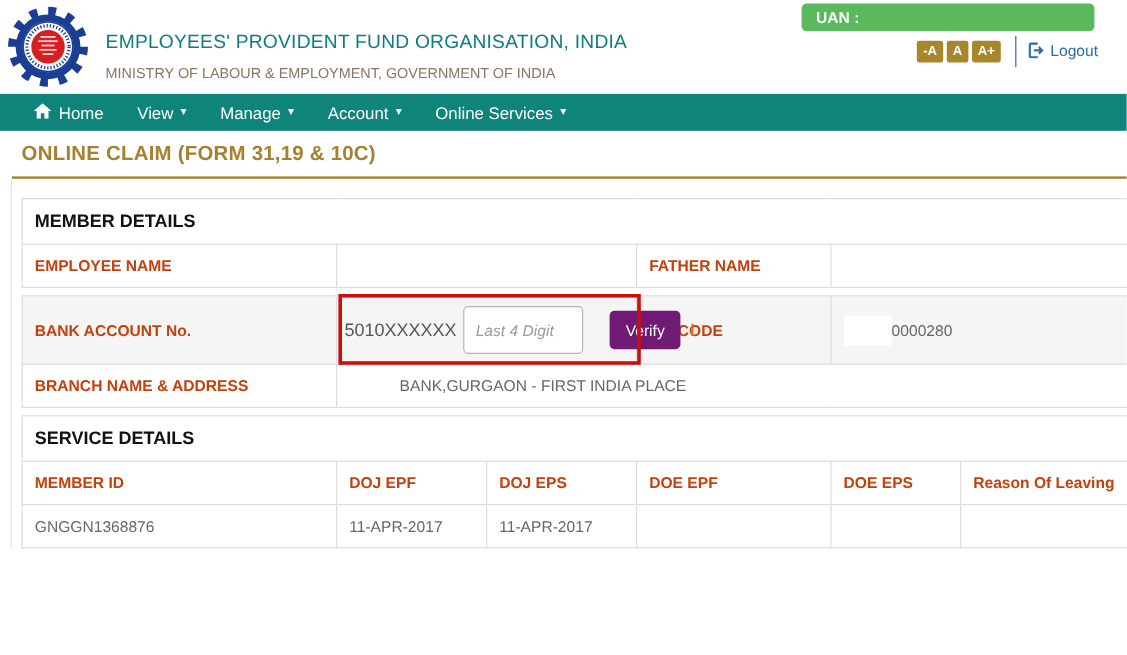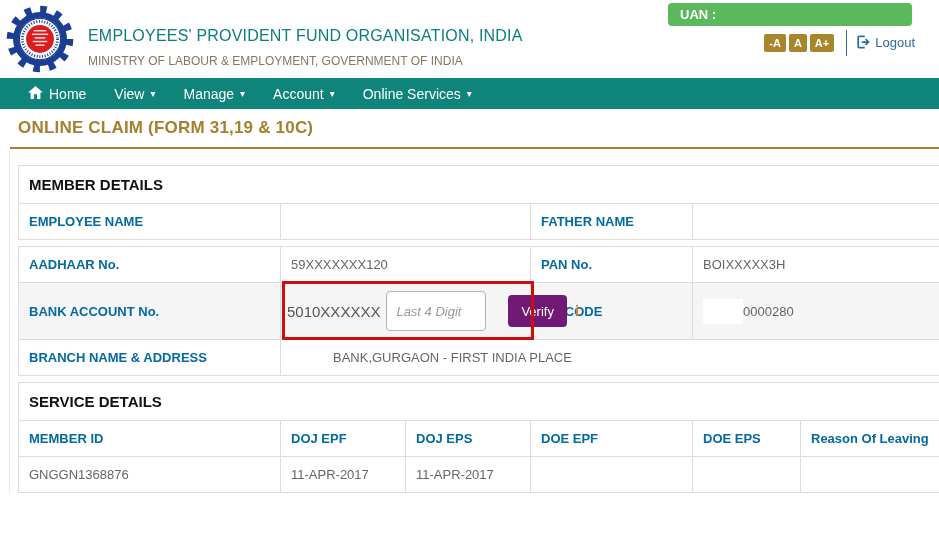--- a/index.html
+++ b/index.html
@@ -33,21 +33,21 @@
   
   .page-title-wrap { margin-left: 10px; border-bottom: 2px solid #A5802E; padding: 9px 0 9px 8px; }
   .page-title { color: #A5802E; font-size: 17px; font-weight: 700; letter-spacing: 0.2px; }
 
   
   .card { margin-left: 9px; border-left: 1px solid #E5E5E5; padding: 16px 0 0 8px; }
   table.grid { border-collapse: collapse; width: 100%; table-layout: fixed; margin-bottom: 6px; }
   table.grid th, table.grid td { border: 1px solid #DCDCDC; }
   table.grid th:last-child, table.grid td:last-child { border-right: none; }
   th.sec { text-align: left; font-size: 15px; font-weight: 700; color: #111; padding: 10px; background: #fff; }
-  td.lbl { font-weight: 700; color: #0369a1; font-size: 13px; padding: 10px; }
+  td.lbl { font-weight: 700; color: #c2410c; font-size: 13px; padding: 10px; }
   td.val { color: #666; font-size: 13px; padding: 10px; }
   tr.alt td { background: #F5F5F5; }
 
   
   td.bank-cell { position: relative; padding: 8px 6px; overflow: visible; }
   .bank-wrap { display: flex; align-items: center; gap: 6px; }
   .bank-masked { color: #555; font-size: 15px; white-space: nowrap; }
   .last4-input { width: 100px; height: 40px; border: 1px solid #B5B5B5; border-radius: 4px;
     padding: 0 9px; font-size: 13px; color: #555; font-family: "Liberation Sans", sans-serif; }
   .last4-input::placeholder { font-style: italic; color: #999; }
@@ -160,26 +160,20 @@
     </table>
 
   <table class="grid">
     <colgroup>
         <col style="width:262px">
         <col style="width:250px">
         <col style="width:162px">
         <col>
       </colgroup>
     <tbody>
-    <tr>
-      <td class="lbl">AADHAAR No.</td>
-      <td class="val">59XXXXXXX120</td>
-      <td class="lbl">PAN No.</td>
-      <td class="val">BOIXXXXX3H</td>
-    </tr>
     <tr class="alt">
       <td class="lbl">BANK ACCOUNT No.</td>
       <td class="val bank-cell">
         <div class="red-box"></div>
         <div class="bank-wrap">
           <span class="bank-masked">5010XXXXXX</span>
           <input class="last4-input" type="text" placeholder="Last 4 Digit" style="">
           <button class="verify-btn">Verify</button>
           <span class="info-i">i</span>
         </div>

